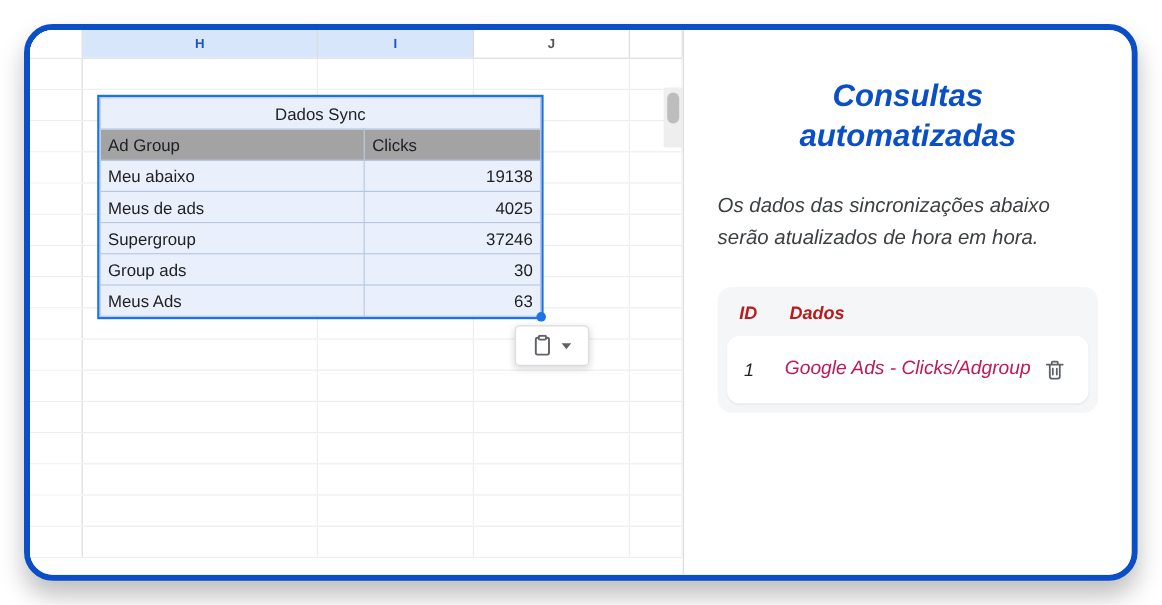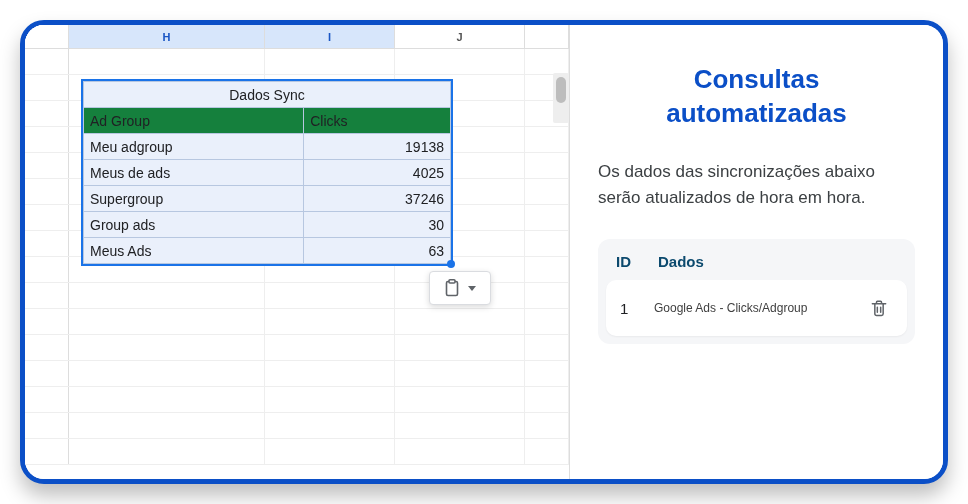--- a/index.html
+++ b/index.html
@@ -96,21 +96,21 @@
       font-size: 14px;
       color: #202124;
       height: 26px;
       pointer-events: auto;
     }
     .sel-title td {
       text-align: center;
       background: #eaf0fb;
     }
     .sel-head td {
-      background: #15803d;
+      background: #a3a3a3;
       font-weight: 400;
     }
     .sel-table .numcell { text-align: right; }
     .sel-handle {
       position: absolute;
       right: -4px;
       bottom: -4px;
       width: 8px;
       height: 8px;
       background: #1a73e8;
@@ -154,20 +154,21 @@
       background: #bdbdbd;
       border-radius: 5px;
       margin: 4px auto 0;
     }
     .right-pane {
       flex: 1;
       height: 100%;
       padding: 38px 28px 0 28px;
       background: #fff;
       overflow: hidden;
+      font-style: italic;
     }
     .right-title {
       color: #0b4fc7;
       font-size: 26px;
       font-weight: 700;
       text-align: center;
       line-height: 1.3;
       margin-bottom: 28px;
     }
     .right-desc {
@@ -181,42 +182,42 @@
       border-radius: 12px;
       padding: 0;
       overflow: hidden;
     }
     .query-head {
       display: flex;
       align-items: center;
       padding: 14px 18px 10px 18px;
       font-size: 15px;
       font-weight: 700;
-      color: #0c4a6e;
+      color: #b91c1c;
     }
     .query-head .qh-id { width: 42px; }
     .query-head .qh-name { flex: 1; }
     .query-row {
       background: #fff;
       margin: 0 8px 8px 8px;
       border-radius: 10px;
       display: flex;
       align-items: center;
       padding: 14px 14px;
       box-shadow: 0 1px 2px rgba(0,0,0,0.05);
     }
     .query-row .qid {
       width: 34px;
       font-size: 15px;
       color: #202124;
     }
     .query-row .qname {
       flex: 1;
-      font-size: 12px;
-      color: #404040;
+      font-size: 16px;
+      color: #be185d;
       line-height: 1.35;
     }
     .trash-btn {
       width: 28px;
       height: 28px;
       display: flex;
       align-items: center;
       justify-content: center;
       cursor: pointer;
       color: #5f6368;
@@ -362,21 +363,21 @@
       <table class="sel-table">
         <tbody>
             <tr class="sel-title">
           <td colspan="2">Dados Sync</td>
         </tr>
         <tr class="sel-head">
           <td style="width:60%">Ad Group</td>
           <td>Clicks</td>
         </tr>
         <tr>
-          <td>Meu adgroup</td>
+          <td>Meu abaixo</td>
           <td class="numcell">19138</td>
         </tr>
         <tr>
           <td>Meus de ads</td>
           <td class="numcell">4025</td>
         </tr>
         <tr>
           <td>Supergroup</td>
           <td class="numcell">37246</td>
         </tr>

